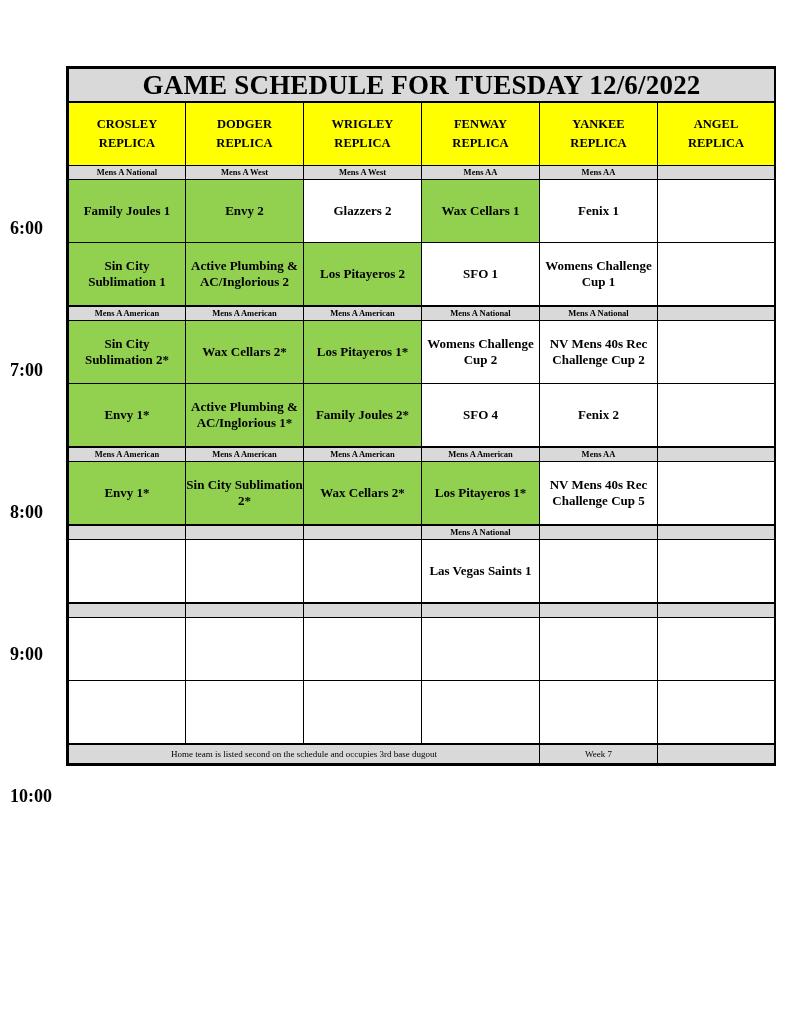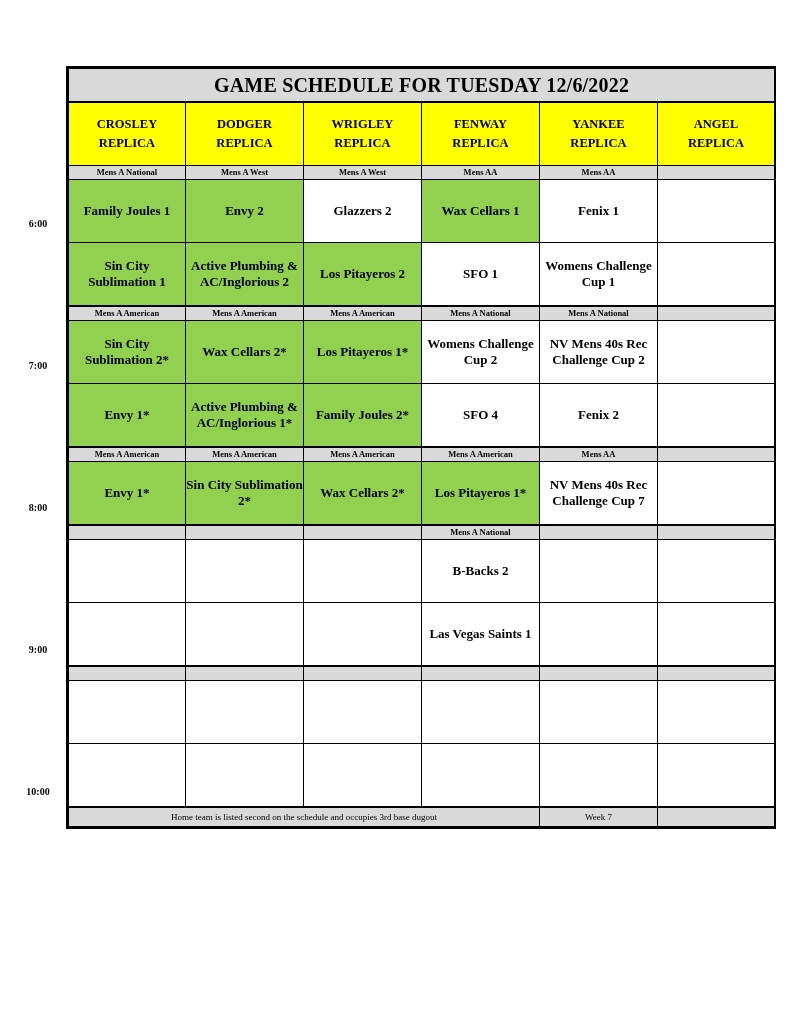--- a/index.html
+++ b/index.html
@@ -34,21 +34,21 @@
   }
   table.schedule td {
     border: 1px solid #000;
     padding: 0;
     vertical-align: middle;
     text-align: center;
   }
   
   .title-cell {
     background: #d9d9d9;
-    font-size: 20px;
+    font-size: 27px;
     font-weight: bold;
     letter-spacing: 0.2px;
     height: 32px;
     border-bottom: 2px solid #000 !important;
   }
   
   .field-head {
     background: #ffff00;
     font-weight: bold;
     font-size: 12.5px;
@@ -56,22 +56,21 @@
     height: 62px;
     border-left: 2px solid #000;
     border-right: 2px solid #000;
     border-bottom: 2px solid #000;
     margin-top: 33px;
   }
   .field-head .l1 { display: block; }
   .field-head .l2 { display: block; }
   .time-label {
     font-weight: bold;
-    font-size: 10px;
-    text-align: center;
+    font-size: 18px;
   }
   
   .division {
     background: #d9d9d9;
     font-size: 8.5px;
     font-weight: bold;
     height: 13px;
     line-height: 13px;
   }
   
@@ -203,39 +202,31 @@
           <td class="division">Mens A American</td>
           <td class="division">Mens A American</td>
           <td class="division">Mens AA</td>
           <td class="division"></td>
         </tr>
         <tr>
           <td class="game green rowsep">Envy 1*</td>
           <td class="game green rowsep">Sin City Sublimation 2*</td>
           <td class="game green rowsep">Wax Cellars 2*</td>
           <td class="game green rowsep">Los Pitayeros 1*</td>
-          <td class="game white rowsep">NV Mens 40s Rec Challenge Cup 7</td>
-          <td class="game blank rowsep"></td>
-        </tr>
-
-        <tr class="division-row">
-          <td class="division"></td>
-          <td class="division"></td>
-          <td class="division"></td>
-          <td class="division">Mens A National</td>
-          <td class="division"></td>
-          <td class="division"></td>
-        </tr>
-        <tr>
-          <td class="game blank"></td>
-          <td class="game blank"></td>
-          <td class="game blank"></td>
-          <td class="game white">B-Backs 2</td>
-          <td class="game blank"></td>
-          <td class="game blank"></td>
+          <td class="game white rowsep">NV Mens 40s Rec Challenge Cup 5</td>
+          <td class="game blank rowsep"></td>
+        </tr>
+
+        <tr class="division-row">
+          <td class="division"></td>
+          <td class="division"></td>
+          <td class="division"></td>
+          <td class="division">Mens A National</td>
+          <td class="division"></td>
+          <td class="division"></td>
         </tr>
         <tr>
           <td class="game blank rowsep"></td>
           <td class="game blank rowsep"></td>
           <td class="game blank rowsep"></td>
           <td class="game white rowsep">Las Vegas Saints 1</td>
           <td class="game blank rowsep"></td>
           <td class="game blank rowsep"></td>
         </tr>
 

